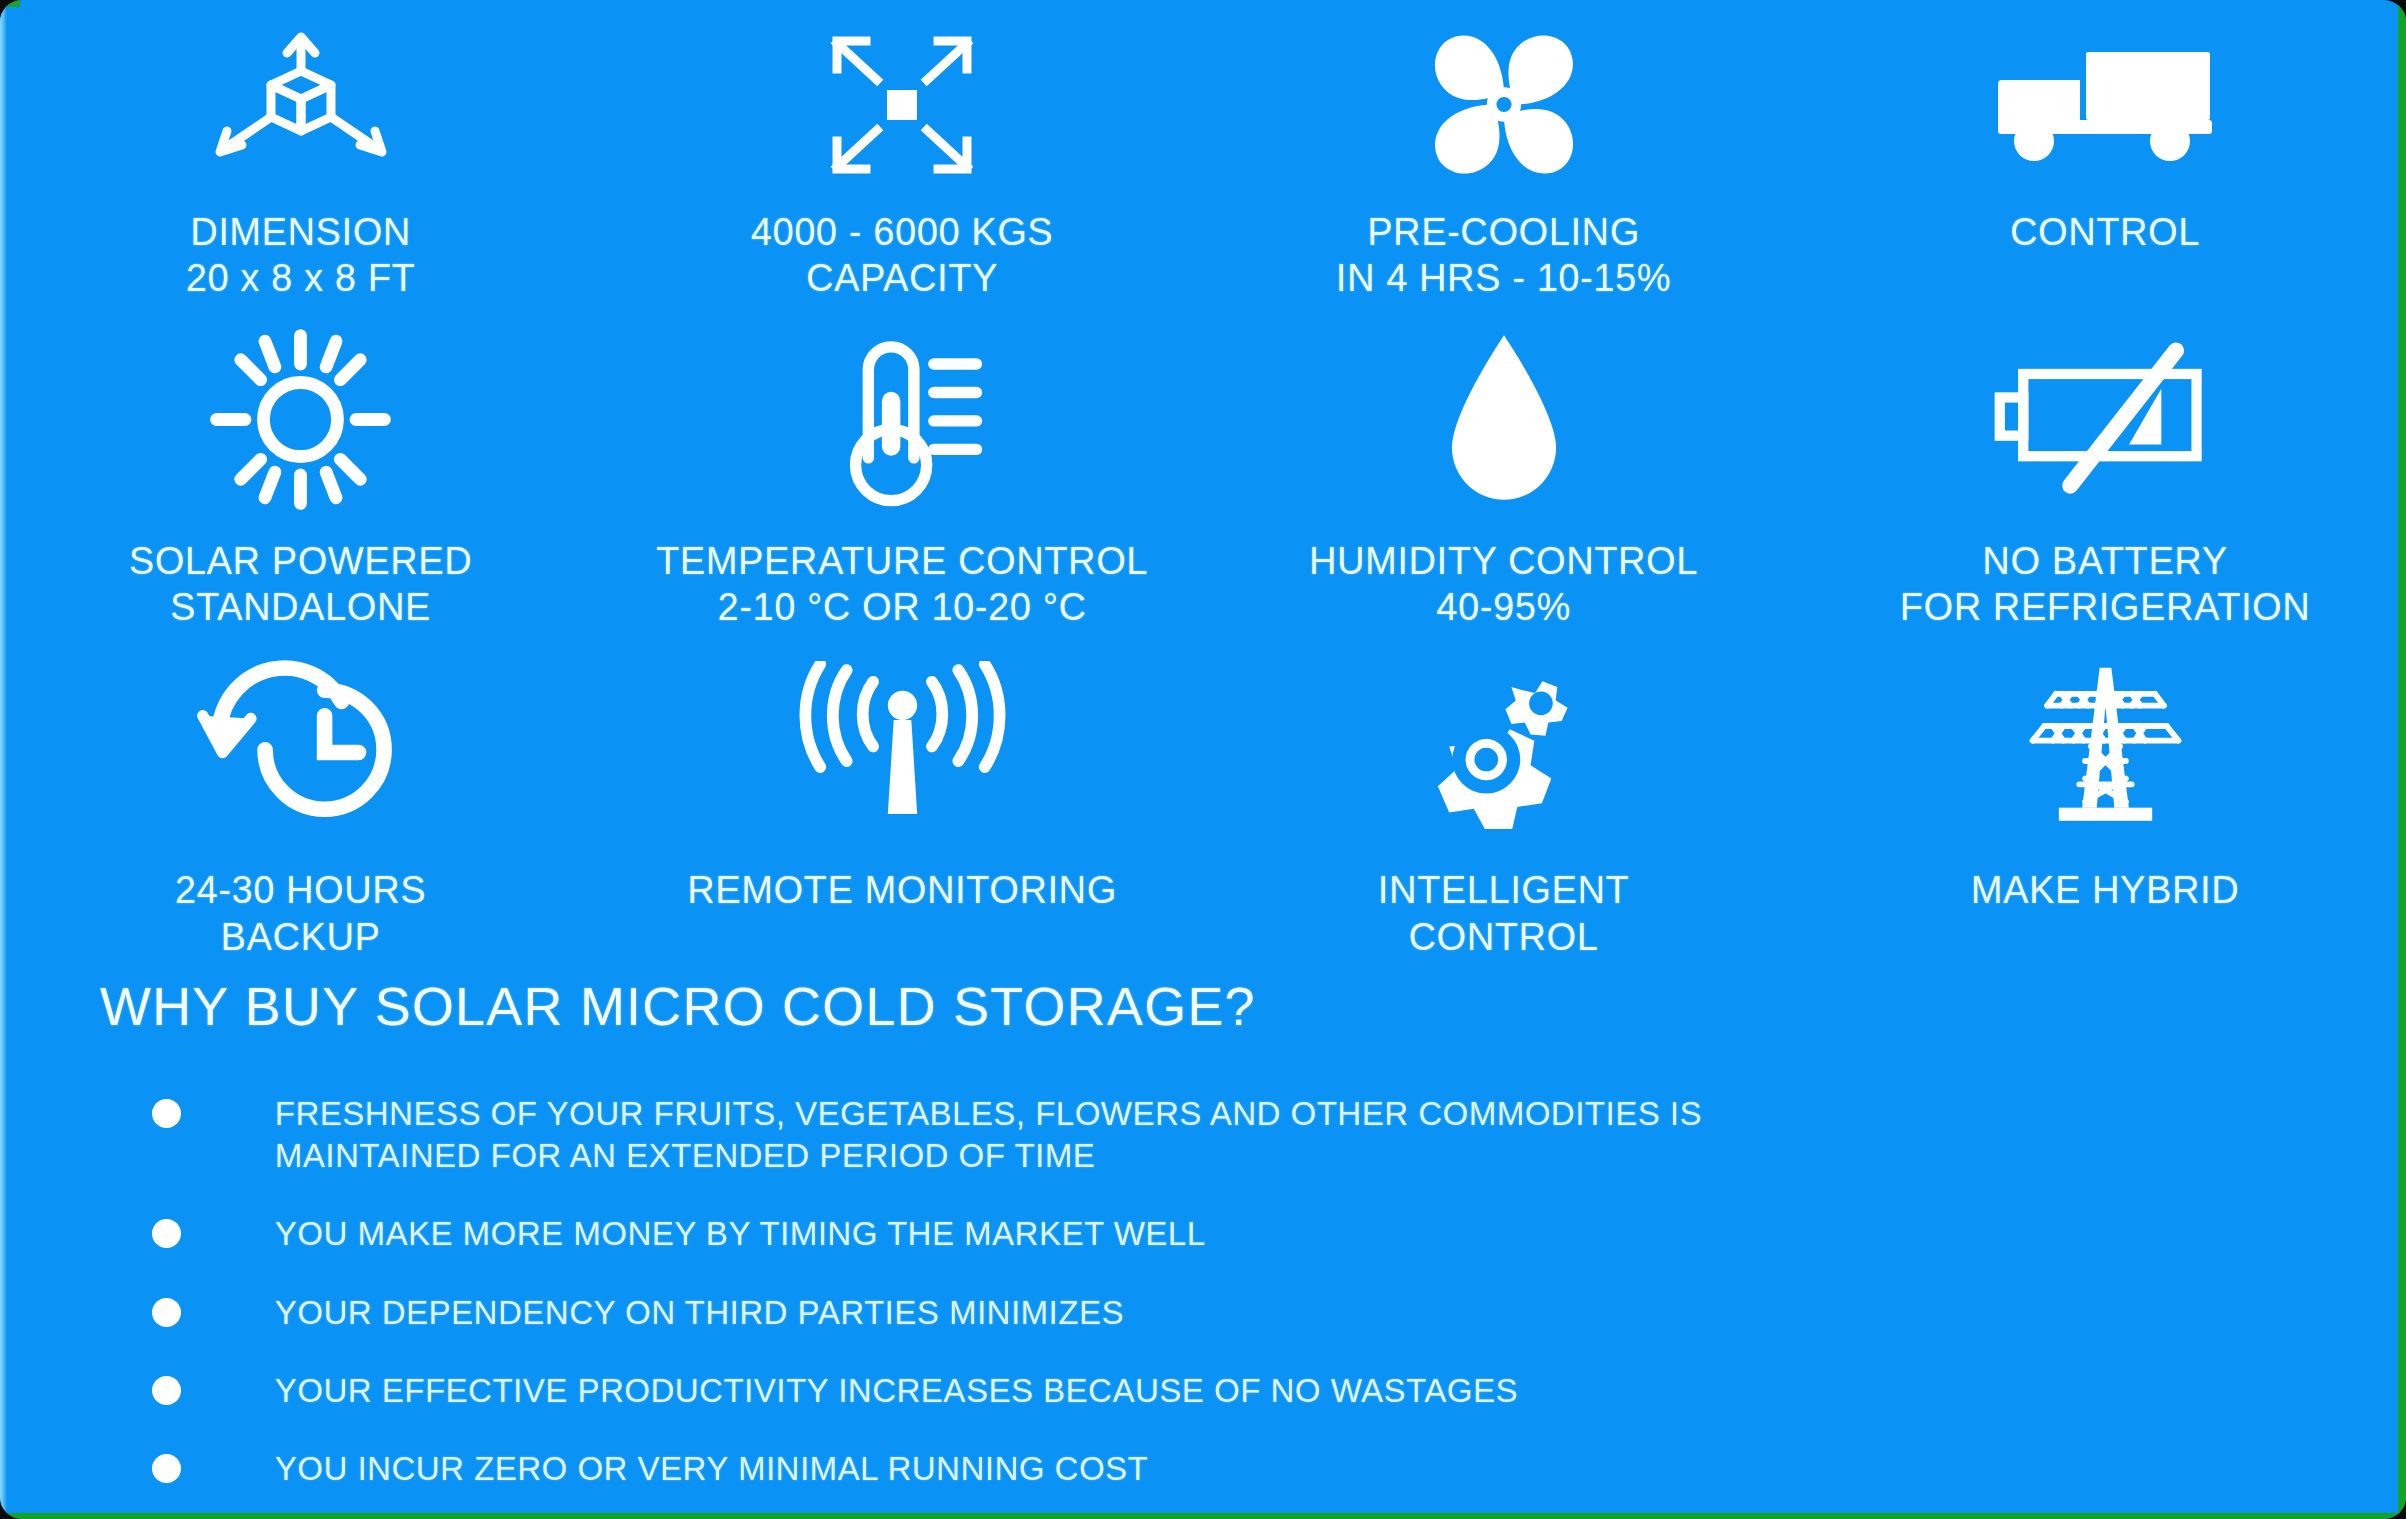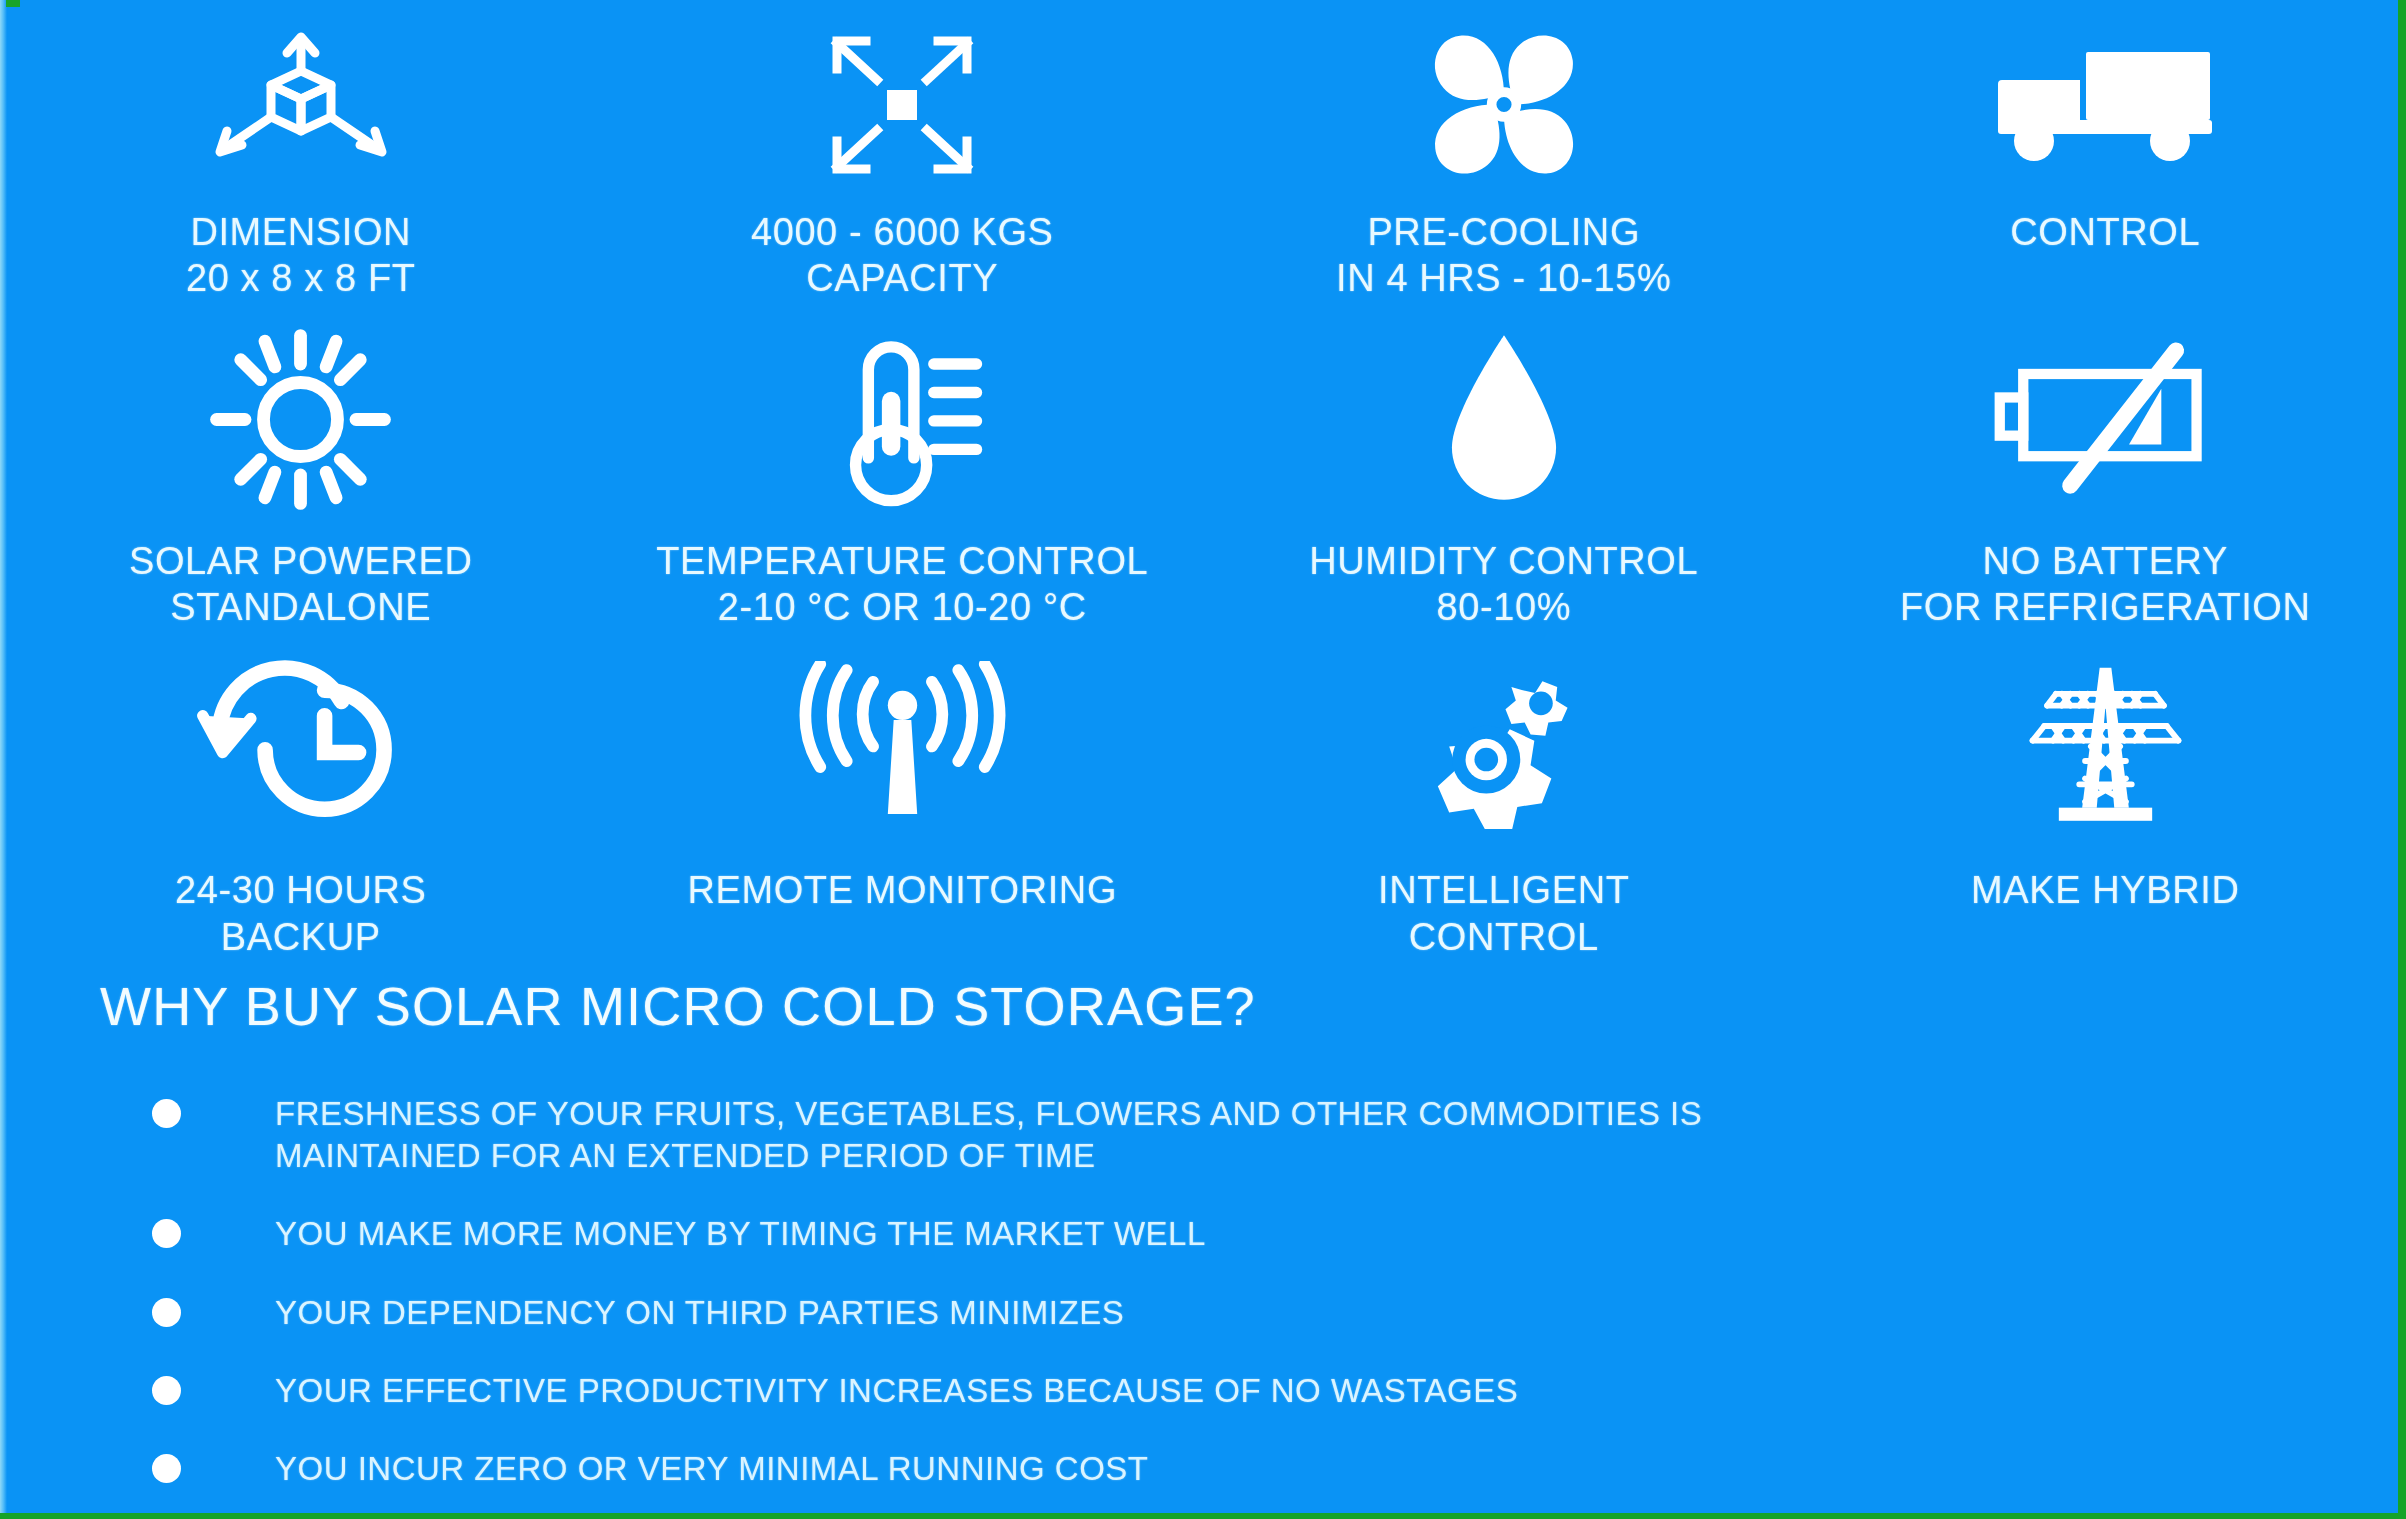--- a/index.html
+++ b/index.html
@@ -8,20 +8,21 @@
     background: #0c0c0c;
   }
   #page {
     position: relative;
     width: 2406px;
     height: 1519px;
     background: #0a93f5;
     overflow: hidden;
     font-family: "Liberation Sans", sans-serif;
     box-sizing: border-box;
+    border-radius: 22px;
   }
   
   .edge-left {
     position: absolute;
     left: 0; top: 0;
     width: 7px; height: 100%;
     background: linear-gradient(to right, #8fd8f7 0%, #58bff8 45%, #0a93f5 100%);
     z-index: 40;
   }
   .edge-green-right {
@@ -262,21 +263,21 @@
 2-10 °C OR 10-20 °C</div>
     </div>
 
     <div class="cell row2">
       <div class="icon-wrap">
         <svg width="140" height="185" viewBox="0 0 100 135" fill="#ffffff">
           <path d="M50 6 C50 6 12 62 12 88 a38 38 0 0 0 76 0 C88 62 50 6 50 6 Z"></path>
         </svg>
       </div>
       <div class="cap">HUMIDITY CONTROL
-80-10%</div>
+40-95%</div>
     </div>
 
     <div class="cell row2">
       <div class="icon-wrap">
         <svg width="235" height="165" viewBox="0 0 160 110" fill="none" stroke="#ffffff" stroke-width="7">
           <rect x="24" y="24" width="118" height="56"></rect>
           <rect x="8" y="40" width="16" height="26"></rect>
           <path d="M118 34 l0 38 l-22 0 z" fill="#ffffff" stroke="none"></path>
           <path d="M128 8 L56 100" stroke-width="11" stroke-linecap="round"></path>
         </svg>

